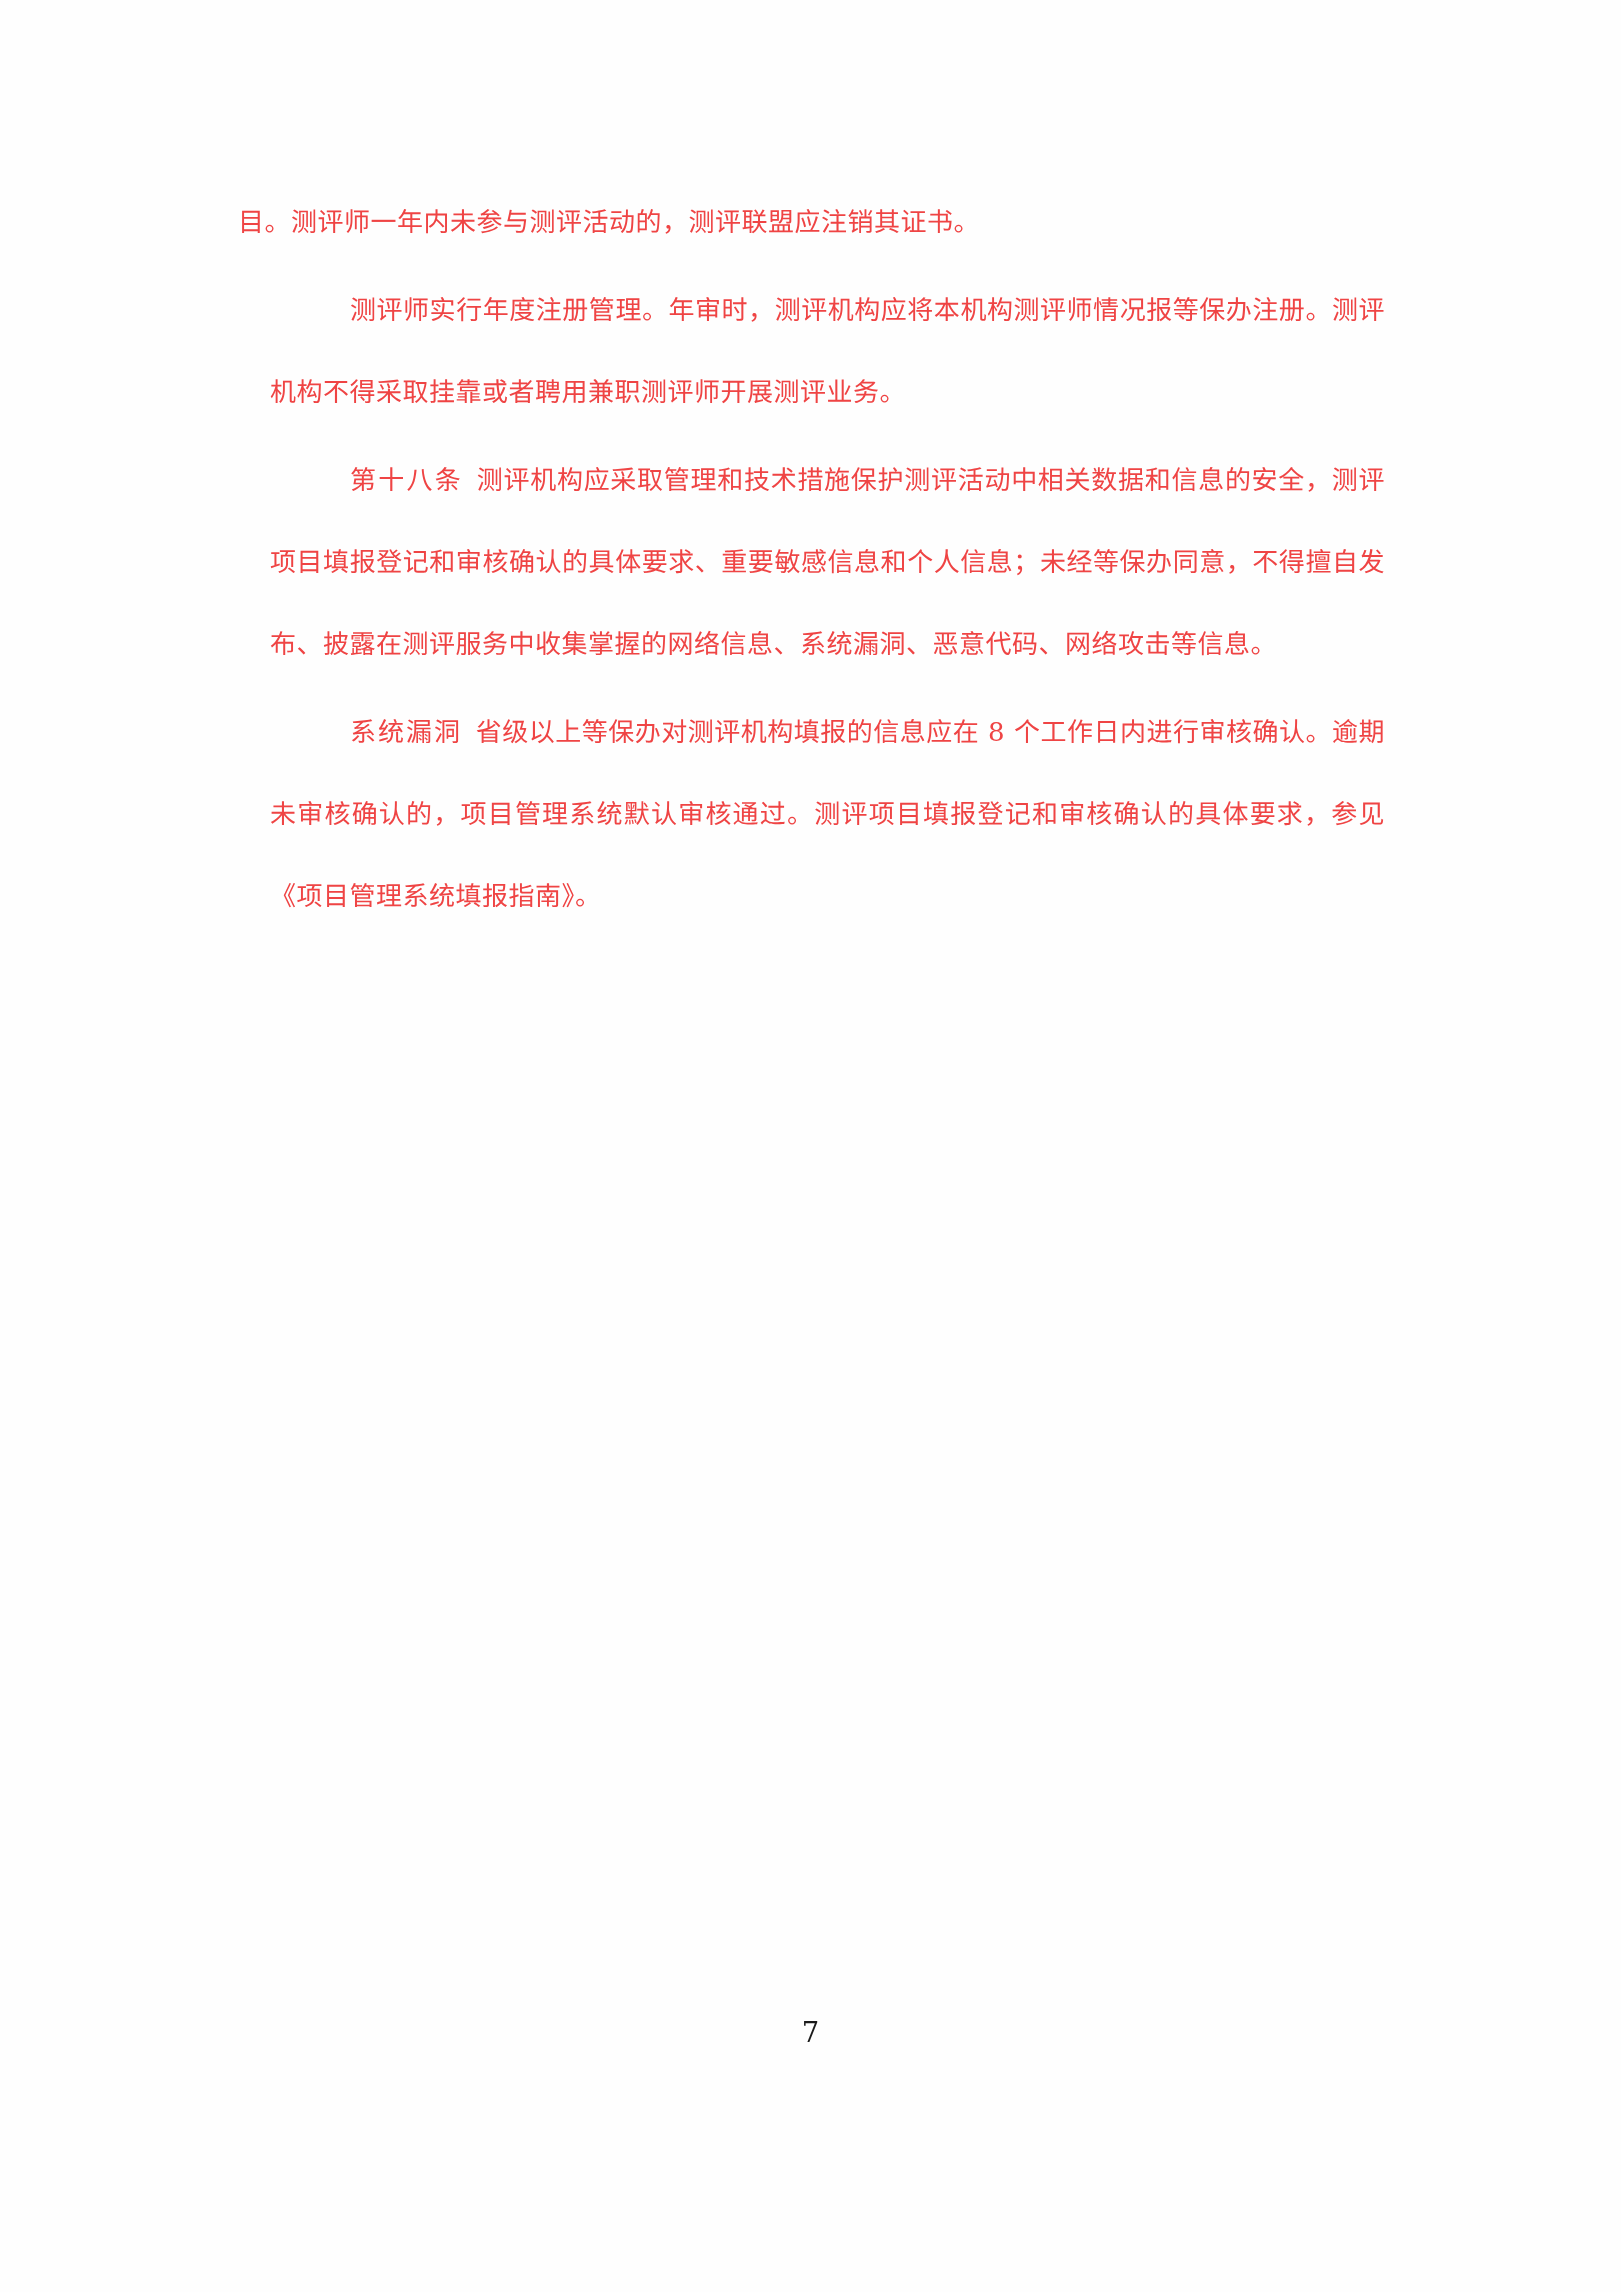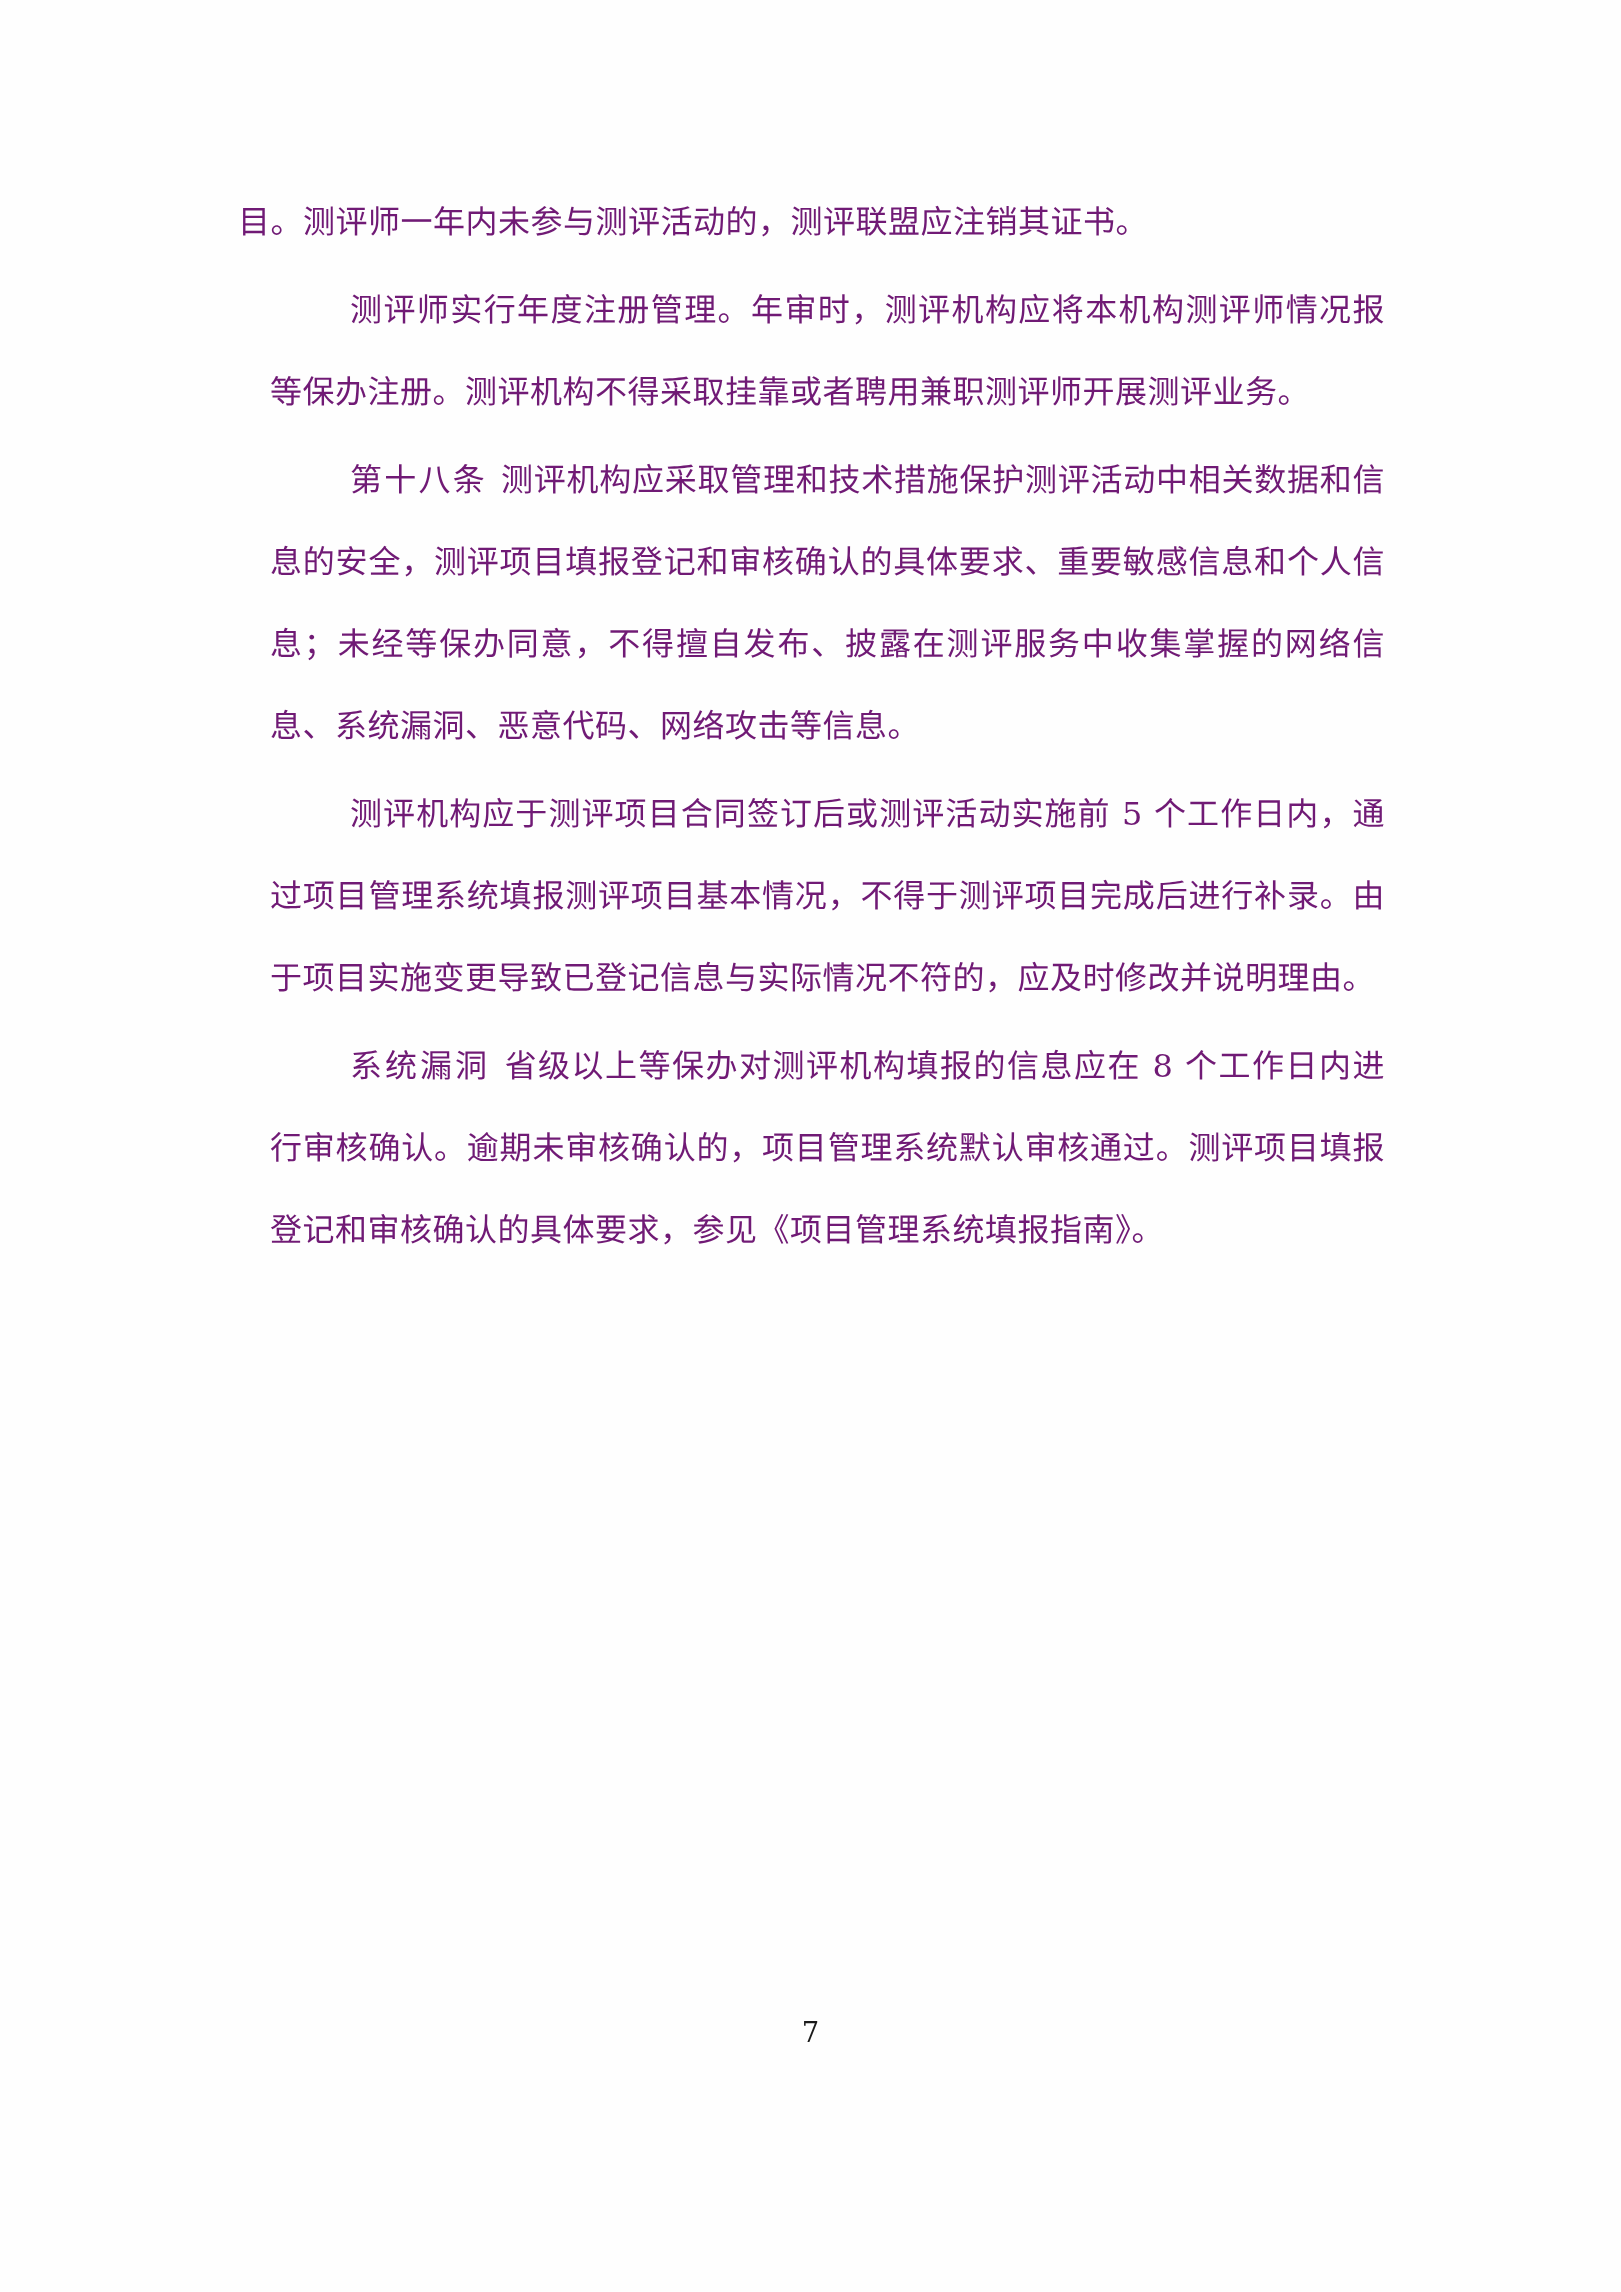--- a/index.html
+++ b/index.html
@@ -23,27 +23,27 @@
     height: 2293px;
     background: #fefefe;
   }
   .content {
     position: absolute;
     left: 238px;
     top: 181px;
     width: 1147px;
   }
   .para {
-    font-size: 32px;
+    font-size: 26px;
     line-height: 82px;
     letter-spacing: 0.5px;
     text-align: justify;
     text-justify: inter-ideograph;
     margin: 0 0 0 0;
-    color: #701a75;
+    color: #ef4444;
     font-weight: 400;
   }
   .para + .para {
     margin-top: 5.9px;
     margin-left: 32px;
   }
   .indent {
     text-indent: 80px;
   }
   .art-label {
@@ -77,23 +77,20 @@
 
     <p class="para indent">
       <span>测评师实行年度注册管理。年审时，测评机构应将本机构测评师情况报等保办注册。测评机构不得采取挂靠或者聘用兼职测评师开展测评业务。</span>
     </p>
 
     <p class="para indent">
       <span class="art-label">第十八条</span><span class="gap-sm"></span><span>测评机构应采取管理和技术措施保护测评活动中相关数据和信息的安全，测评项目填报登记和审核确认的具体要求、重要敏感信息和个人信息；未经等保办同意，不得擅自发布、披露在测评服务中收集掌握的网络信息、系统漏洞、恶意代码、网络攻击等信息。</span>
     </p>
 
 
-    <p class="para indent">
-      <span>测评机构应于测评项目合同签订后或测评活动实施前 5 个工作日内，通过项目管理系统填报测评项目基本情况，不得于测评项目完成后进行补录。由于项目实施变更导致已登记信息与实际情况不符的，应及时修改并说明理由。</span>
-    </p>
 
     <p class="para indent">
       <span class="art-label">系统漏洞</span><span class="gap-sm"></span><span>省级以上等保办对测评机构填报的信息应在 8 个工作日内进行审核确认。逾期未审核确认的，项目管理系统默认审核通过。测评项目填报登记和审核确认的具体要求，参见《项目管理系统填报指南》。</span>
     </p>
 
   </div>
 
   <div class="page-number">7</div>
 </div>
 

